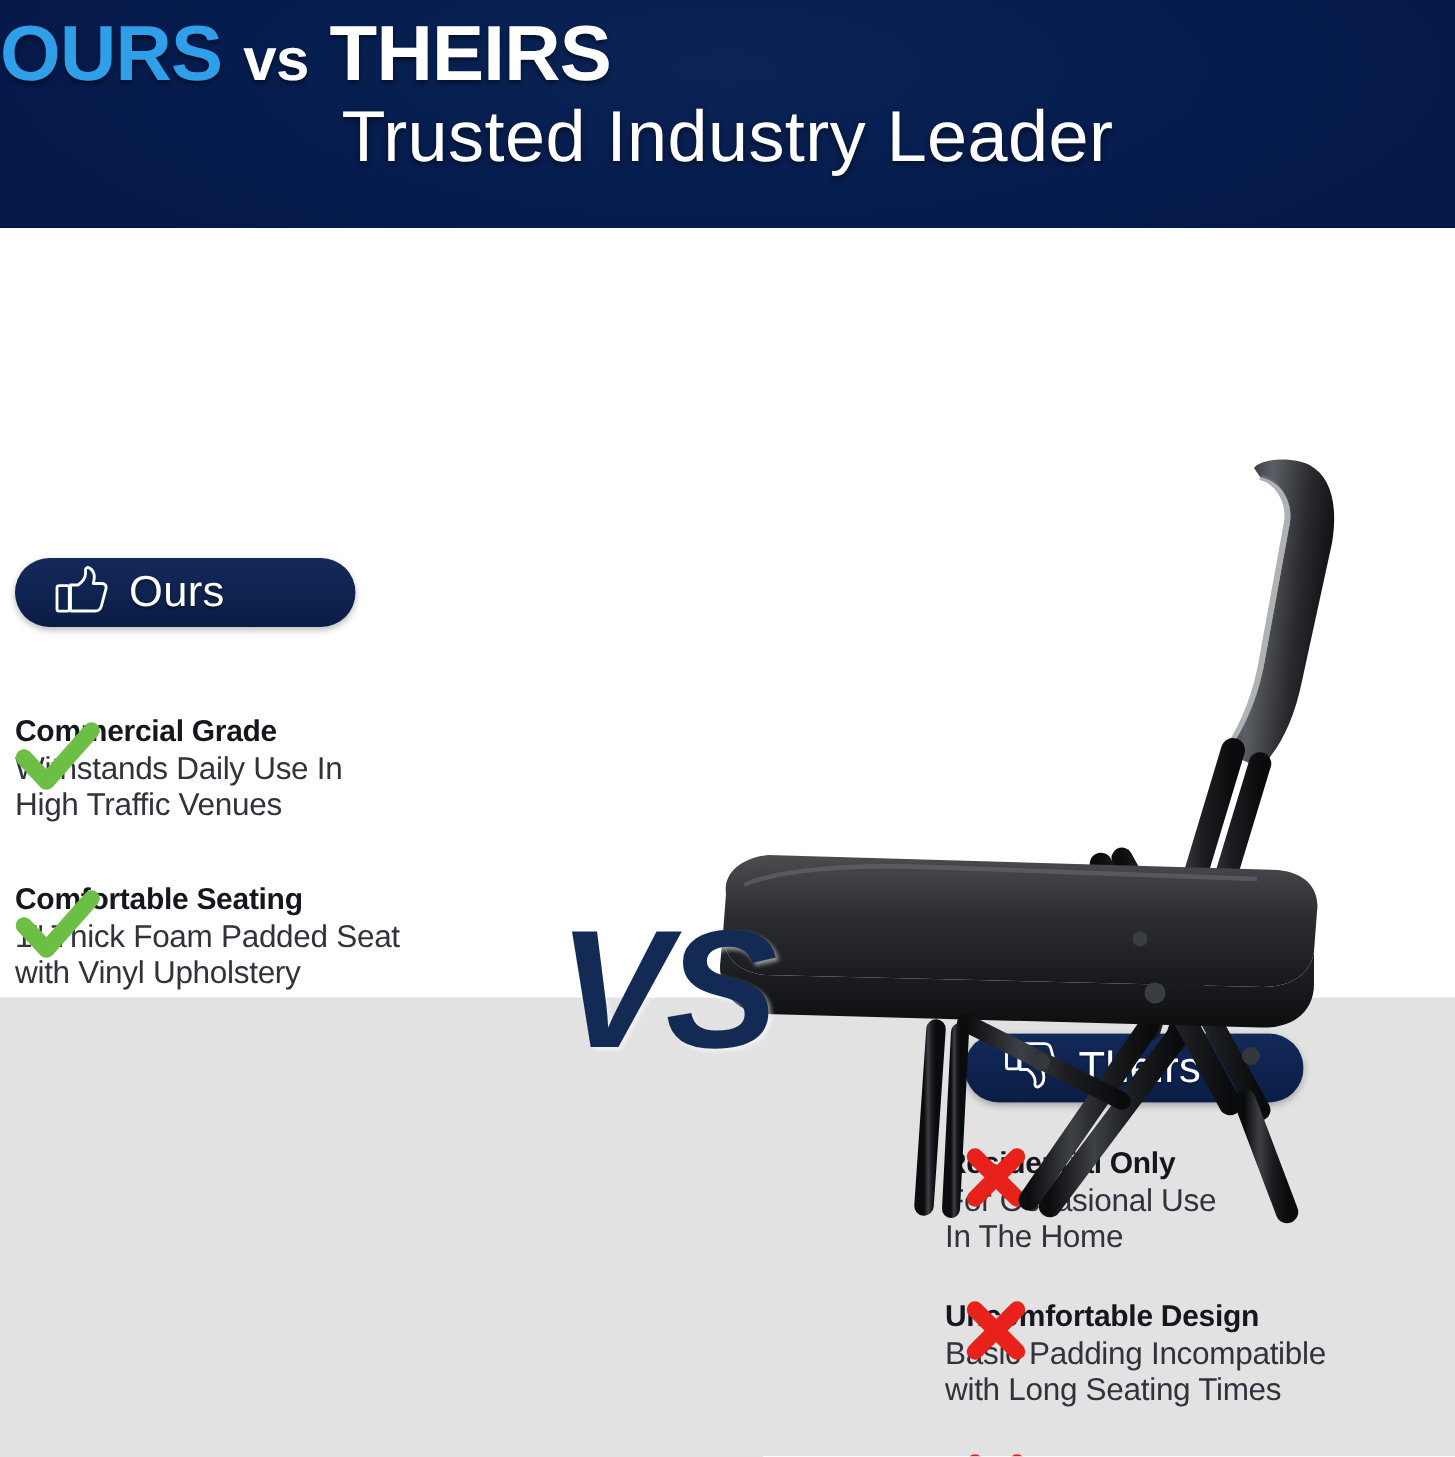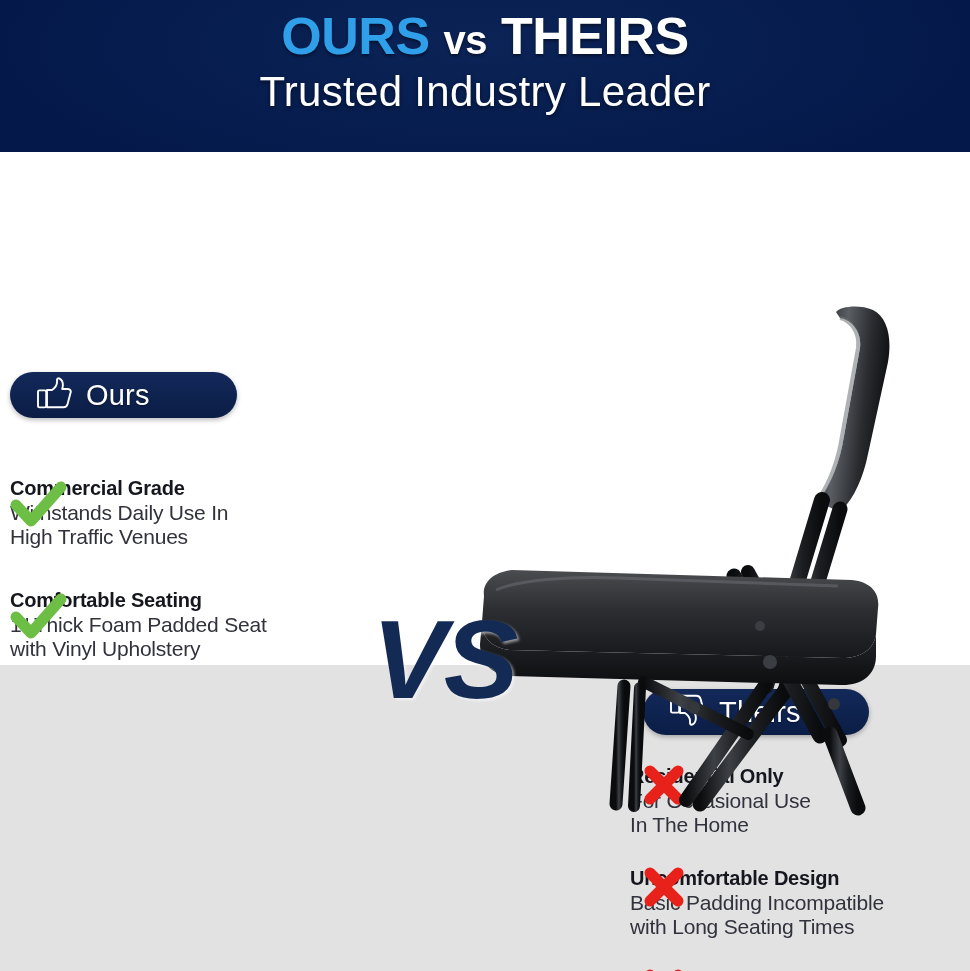--- a/index.html
+++ b/index.html
@@ -27,21 +27,20 @@
     width: 970px;
     height: 152px;
     background: #04194a;
     background-image: radial-gradient(ellipse 700px 220px at 50% 30%, #0b2356 0%, #04194a 72%);
     overflow: hidden;
   }
   .header-title {
     position: absolute;
     left: 0; top: 6px;
     width: 970px;
-    text-align: center;
     font-size: 52px;
     font-weight: bold;
     letter-spacing: -0.5px;
     line-height: 60px;
     white-space: nowrap;
   }
   .header-title .ours {
     color: #2e9fe8;
     text-shadow: 0 2px 3px rgba(0,0,0,0.45);
   }
@@ -53,21 +52,21 @@
   .header-title .theirs {
     color: #ffffff;
     text-shadow: 0 2px 3px rgba(0,0,0,0.45);
   }
   .header-sub {
     position: absolute;
     left: 0; top: 66px;
     width: 970px;
     text-align: center;
     color: #ffffff;
-    font-size: 42px;
+    font-size: 48px;
     font-weight: 300;
     line-height: 52px;
     letter-spacing: 0.3px;
     text-shadow: 0 2px 4px rgba(0,0,0,0.5);
     white-space: nowrap;
   }
 
   
   .panel-top {
     position: absolute;

